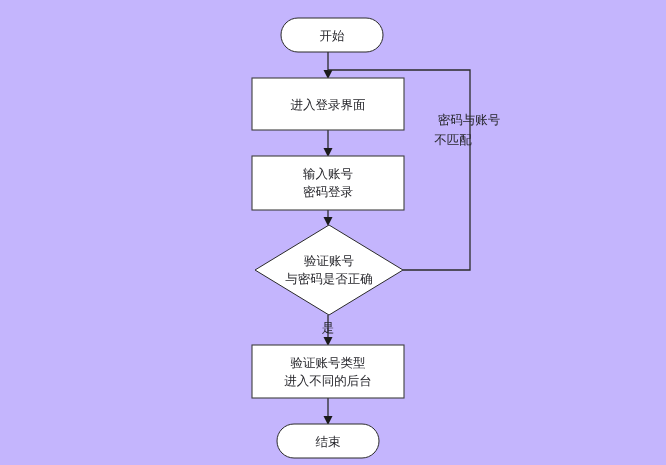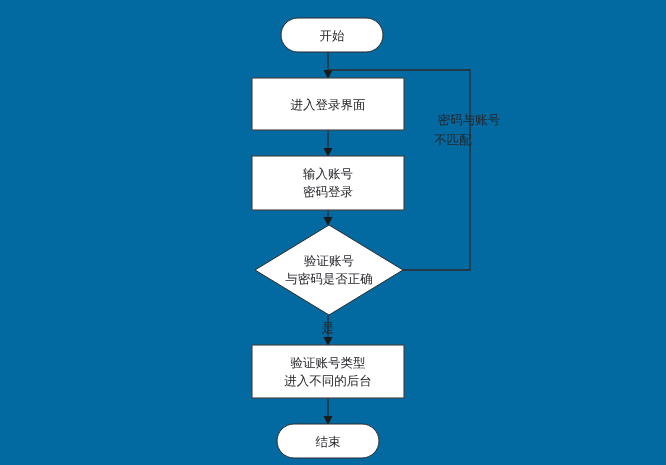--- a/index.html
+++ b/index.html
@@ -8,21 +8,21 @@
     padding: 0;
     background: #ffffff;
   }
   body {
     font-family: "DejaVu Sans", "Liberation Sans", sans-serif;
   }
   #canvas {
     position: relative;
     width: 666px;
     height: 465px;
-    background: #0369a1;
+    background: #c4b5fd;
     overflow: hidden;
   }
   #flow-svg {
     position: absolute;
     left: 0;
     top: 0;
     width: 666px;
     height: 465px;
   }
   .node-shape {

